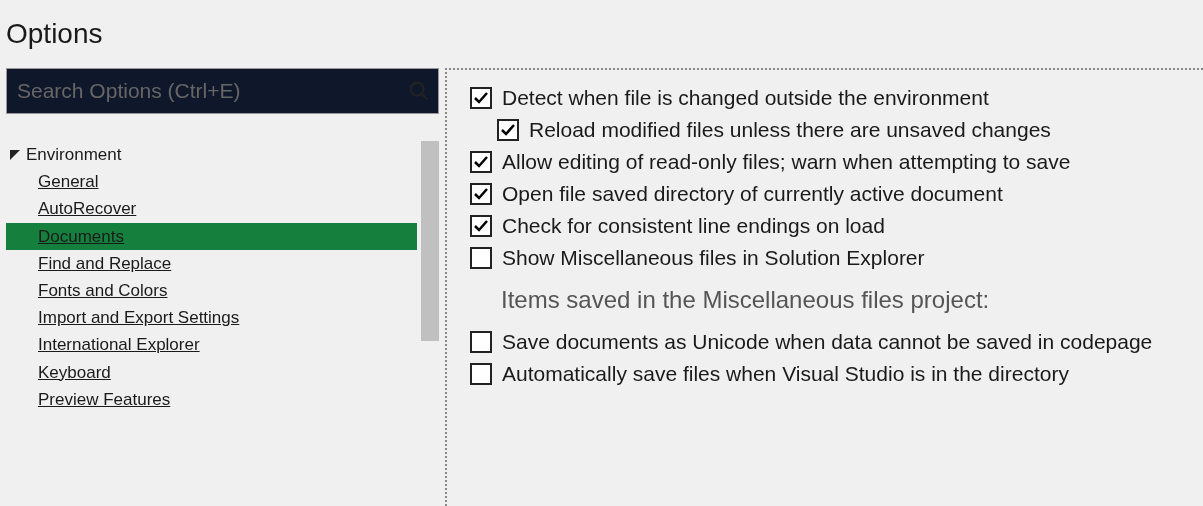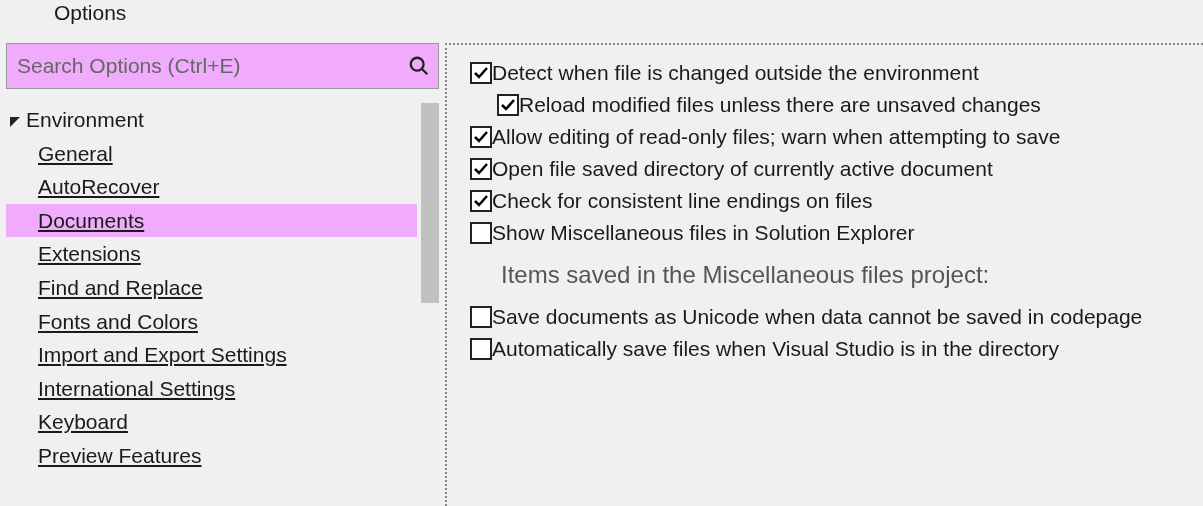--- a/index.html
+++ b/index.html
@@ -13,43 +13,42 @@
     height: 506px;
     overflow: hidden;
   }
   .dialog {
     width: 100%;
     height: 100%;
     display: flex;
     flex-direction: column;
   }
   .title {
-    padding: 1px 8px 18px 6px;
-    font-size: 21px;
-    margin-left: 48px;
+    padding: 18px 8px 18px 6px;
+    font-size: 28px;
   }
   .body {
     display: flex;
     flex: 1;
     min-height: 0;
   }
   .left-pane {
     width: 445px;
     display: flex;
     flex-direction: column;
     padding: 0 6px 0 6px;
   }
   .search-wrap {
     display: flex;
     align-items: center;
-    background: #f0abfc;
+    background: #0f172a;
     border: 1px solid #999;
     height: 46px;
     padding: 0 8px;
-    margin-bottom: 14px;
+    margin-bottom: 27px;
   }
   .search-input {
     flex: 1;
     border: none;
     outline: none;
     font-size: 21px;
     color: #666;
     background: transparent;
   }
   .search-input::placeholder { color: #666; }
@@ -60,21 +59,21 @@
   }
   .tree-wrap {
     flex: 1;
     display: flex;
     min-height: 0;
   }
   .tree {
     flex: 1;
     background: #f0f0f0;
     overflow: hidden;
-    font-size: 21px;
+    font-size: 17px;
     line-height: 1.6;
   }
   .tree-scrollbar {
     width: 22px;
     background: #f0f0f0;
     position: relative;
   }
   .scrollbar-thumb {
     position: absolute;
     top: 0;
@@ -94,33 +93,34 @@
     display: inline-block;
   }
   .tree-node .label {
     padding-left: 2px;
   }
   .tree-child {
     padding-left: 30px;
     text-decoration: underline;
   }
   .tree-child.selected {
-    background: #f0abfc;
+    background: #15803d;
   }
   .arrow svg { width: 10px; height: 10px; }
   .right-pane {
     flex: 1;
     border-top: 2px dotted #888;
     border-left: 2px dotted #888;
     padding: 12px 10px 0 14px;
     font-size: 21px;
   }
   .opt-row {
     display: flex;
     align-items: center;
+    gap: 10px;
     padding: 4px 9px;
   }
   .opt-row.indent1 { padding-left: 36px; }
   .checkbox {
     width: 22px;
     height: 22px;
     border: 2px solid #222;
     background: #fff;
     display: inline-flex;
     align-items: center;
@@ -166,33 +166,30 @@
               <div class="tree-node tree-child">
                 <span class="label">General</span>
               </div>
               <div class="tree-node tree-child">
                 <span class="label">AutoRecover</span>
               </div>
               <div class="tree-node tree-child selected">
                 <span class="label">Documents</span>
               </div>
               <div class="tree-node tree-child">
-                <span class="label">Extensions</span>
-              </div>
-              <div class="tree-node tree-child">
                 <span class="label">Find and Replace</span>
               </div>
               <div class="tree-node tree-child">
                 <span class="label">Fonts and Colors</span>
               </div>
               <div class="tree-node tree-child">
                 <span class="label">Import and Export Settings</span>
               </div>
               <div class="tree-node tree-child">
-                <span class="label">International Settings</span>
+                <span class="label">International Explorer</span>
               </div>
               <div class="tree-node tree-child">
                 <span class="label">Keyboard</span>
               </div>
               <div class="tree-node tree-child">
                 <span class="label">Preview Features</span>
               </div>
             </div>
         </div>
         <div class="tree-scrollbar">
@@ -238,21 +235,21 @@
         </span>
         <span class="opt-label">Open file saved directory of currently active document</span>
       </div>
 
       <div class="opt-row">
         <span class="checkbox checked">
           <svg viewBox="0 0 16 16" fill="none" stroke="#000" stroke-width="2.5">
               <polyline points="2,8 6,12 14,3"></polyline>
             </svg>
         </span>
-        <span class="opt-label">Check for consistent line endings on files</span>
+        <span class="opt-label">Check for consistent line endings on load</span>
       </div>
 
 
       <div class="opt-row">
         <span class="checkbox">
           
         </span>
         <span class="opt-label">Show Miscellaneous files in Solution Explorer</span>
       </div>
 

